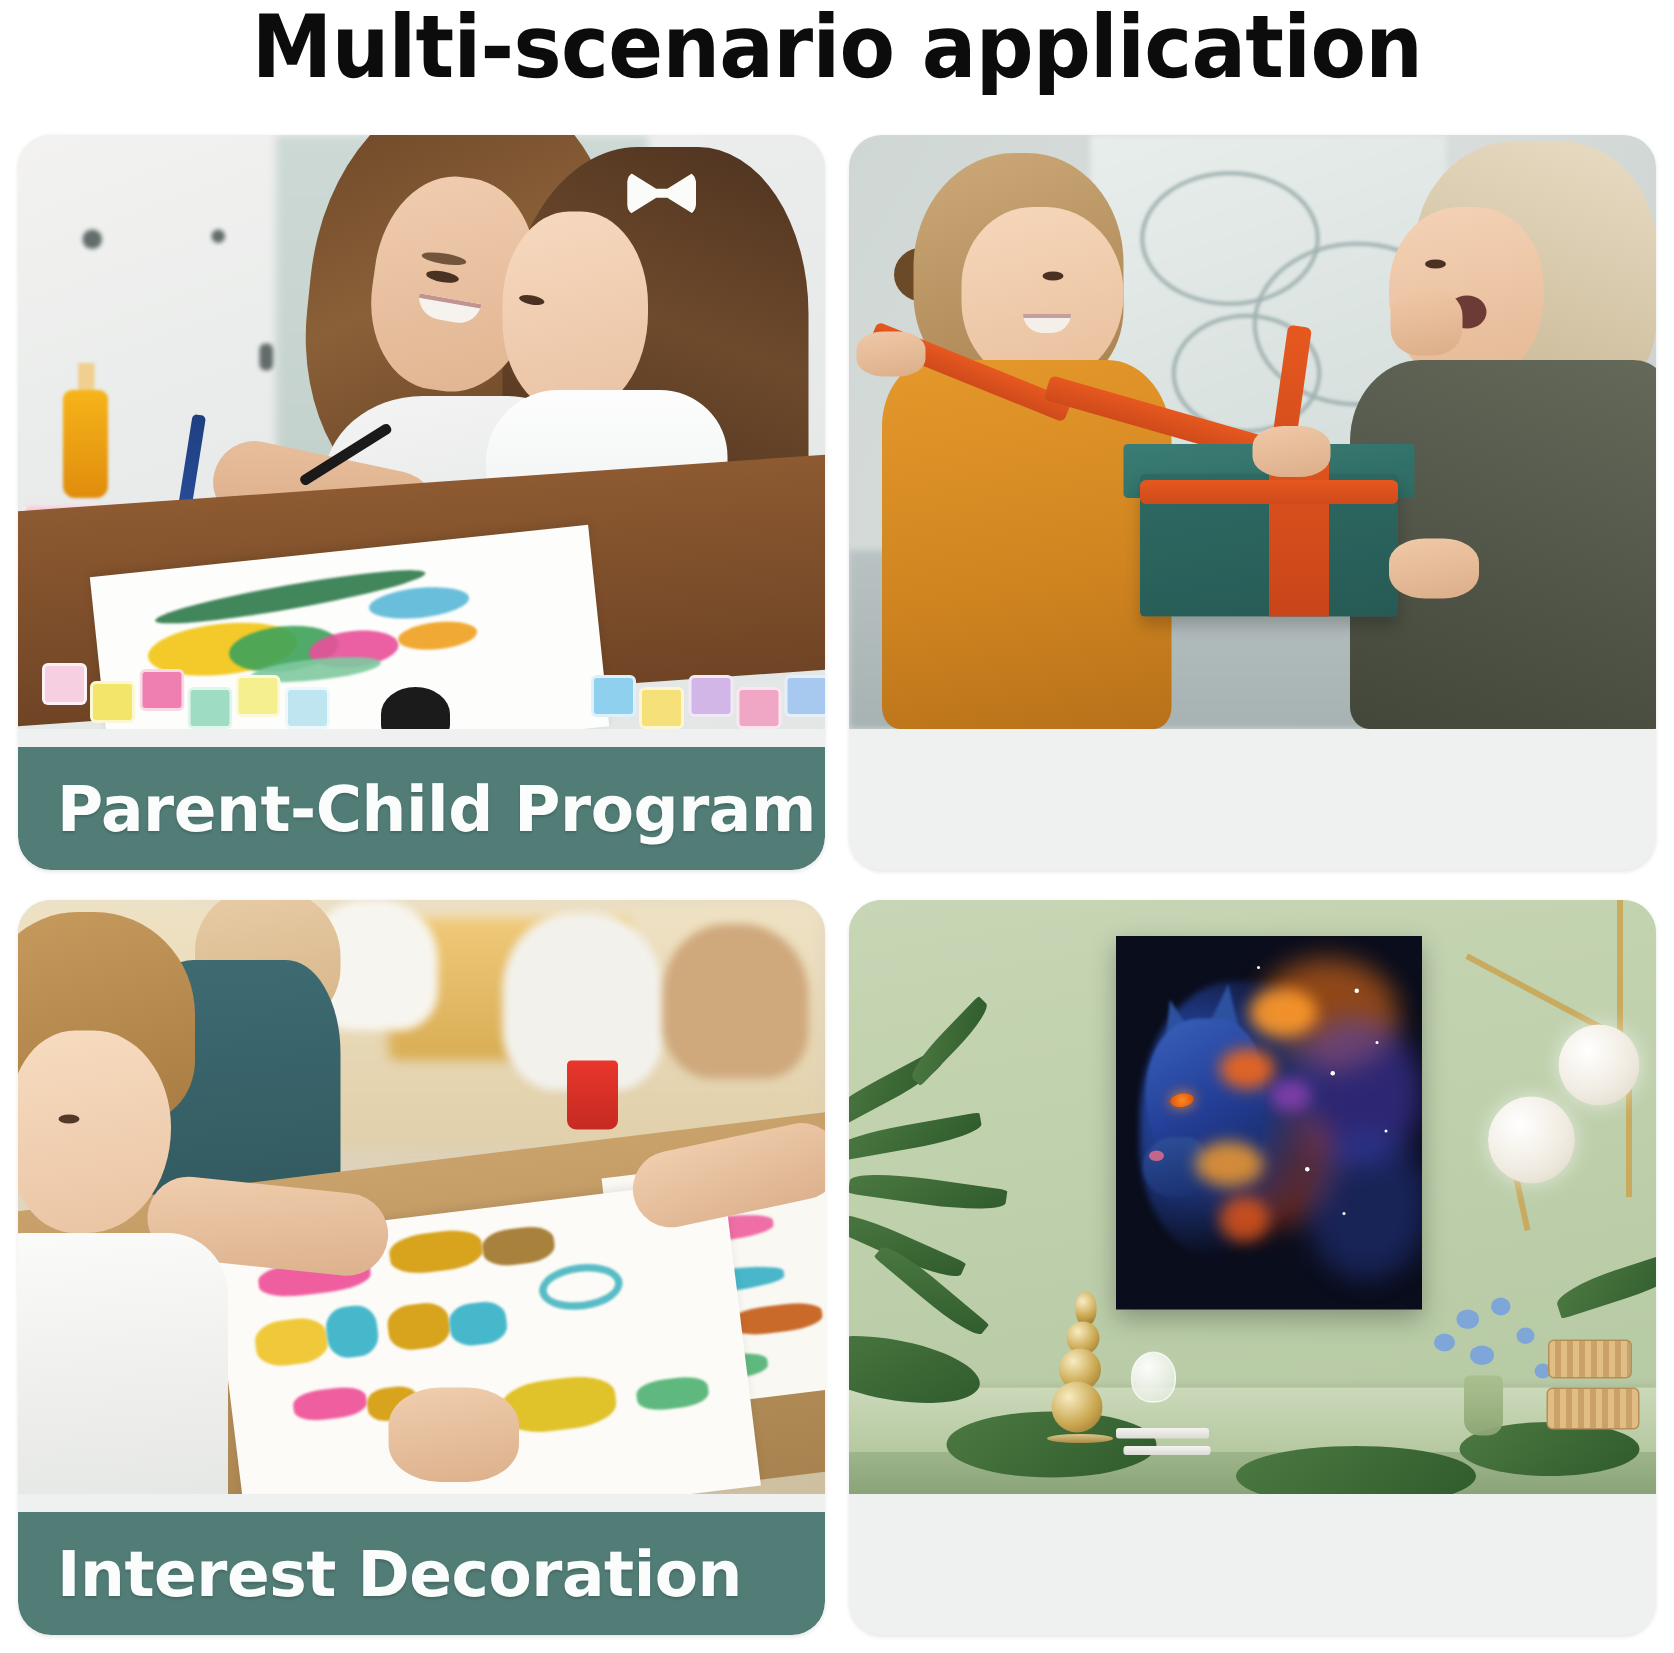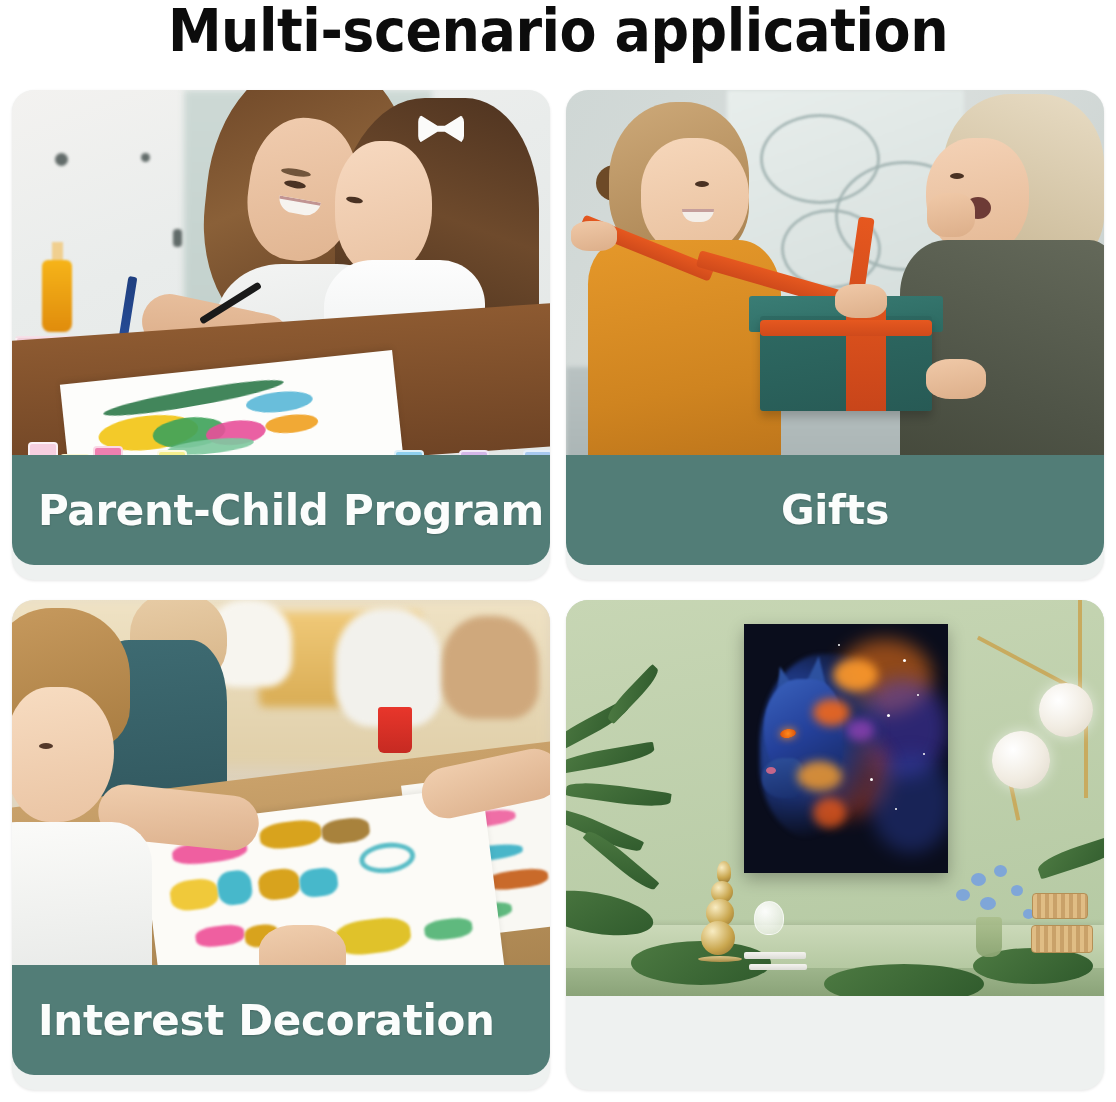--- a/index.html
+++ b/index.html
@@ -52,22 +52,22 @@
   }
   .photo {
     position: absolute;
     left: 0; top: 0; right: 0;
     height: 396px;
     overflow: hidden;
     background: #dfe3e2;
   }
   .label-bar {
     position: absolute;
-    left: 0; right: 0; bottom: 15px;
-    height: 110px;
+    left: 0; right: 0; bottom: 0;
+    height: 82px;
     background: #527d77;
     display: flex;
     align-items: center;
     border-radius: 0 0 22px 22px;
   }
   .label-bar.left   { justify-content: flex-start; padding-left: 26px; }
   .label-bar.center { justify-content: center; }
   .label-text {
     color: #fbfdfc;
     font-size: 42px;
@@ -529,23 +529,20 @@
 
         <div class="giftlid"></div>
         <div class="giftbox"></div>
         <div class="ribbon-v"></div>
         <div class="ribbon-arm" style="left:36%;top:58%;width:32%;height:16px"></div>
 
         <div class="hand" style="left:50%;top:49%;width:52px;height:34px"></div>
         <div class="hand" style="right:24%;top:26%;width:48px;height:44px"></div>
         <div class="hand" style="right:22%;top:68%;width:60px;height:40px"></div>
         <div class="hand" style="left:1%;top:33%;width:46px;height:30px"></div>
-      </div>
-      <div class="label-bar center">
-        <span class="label-text">Gifts</span>
       </div>
     </div>
 
     <div class="card">
       <div class="photo p3">
         <div class="bg-blur"></div>
         <div class="shelf"></div>
         <div class="kid-bg" style="left:60%;top:2%;width:20%;height:30%;background:#f2f1ec"></div>
         <div class="kid-bg" style="left:80%;top:4%;width:18%;height:26%;background:#cfa87c"></div>
         <div class="kid-bg" style="left:36%;top:0%;width:16%;height:22%;background:#f7f5ef"></div>

